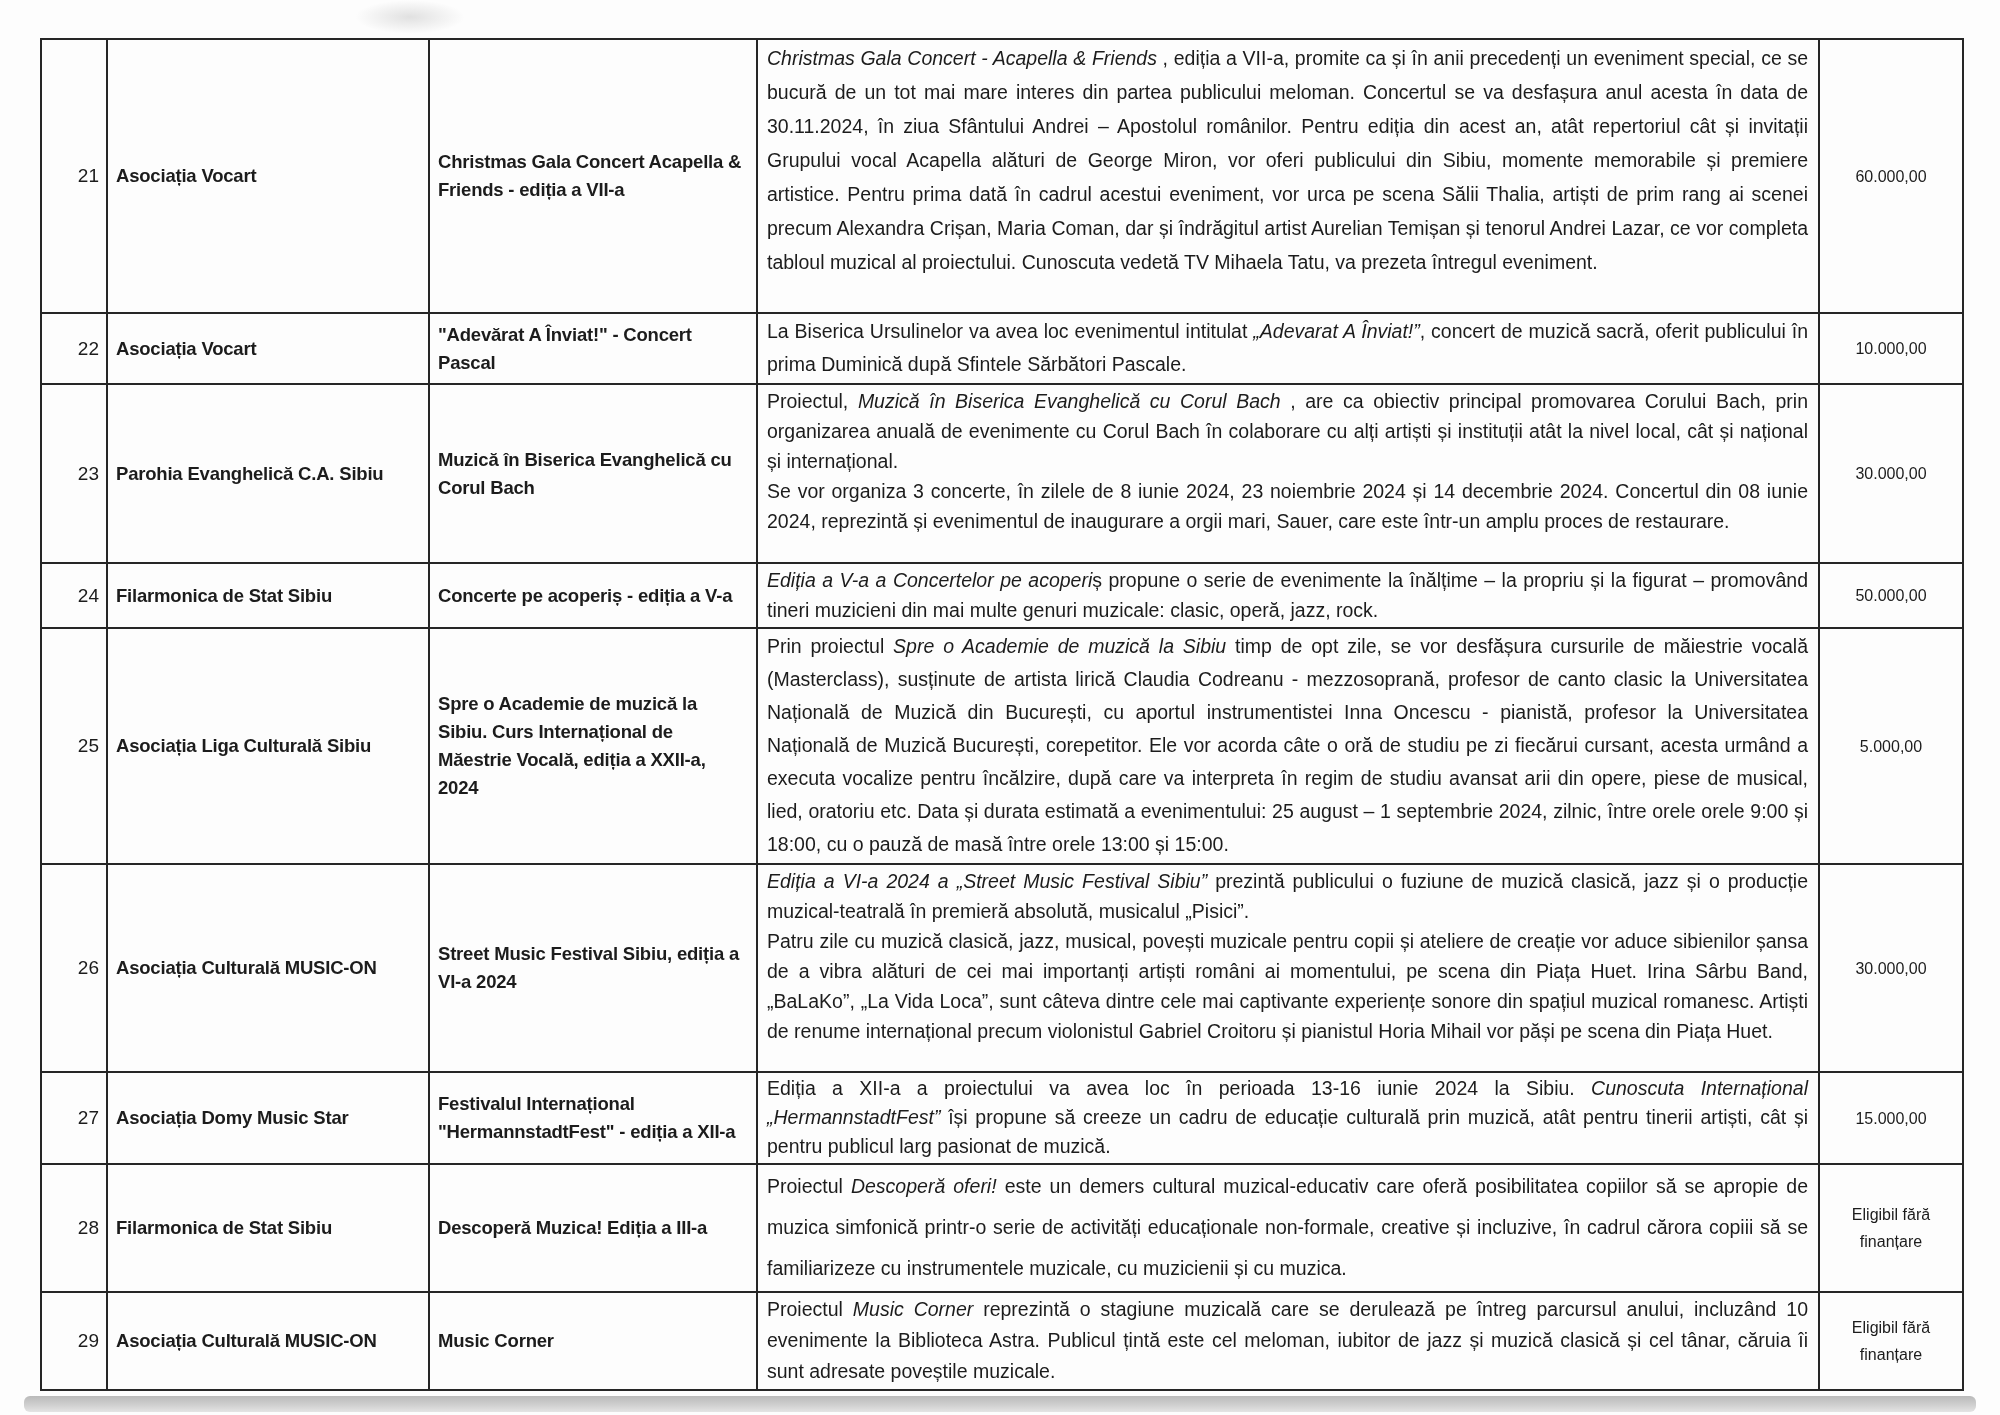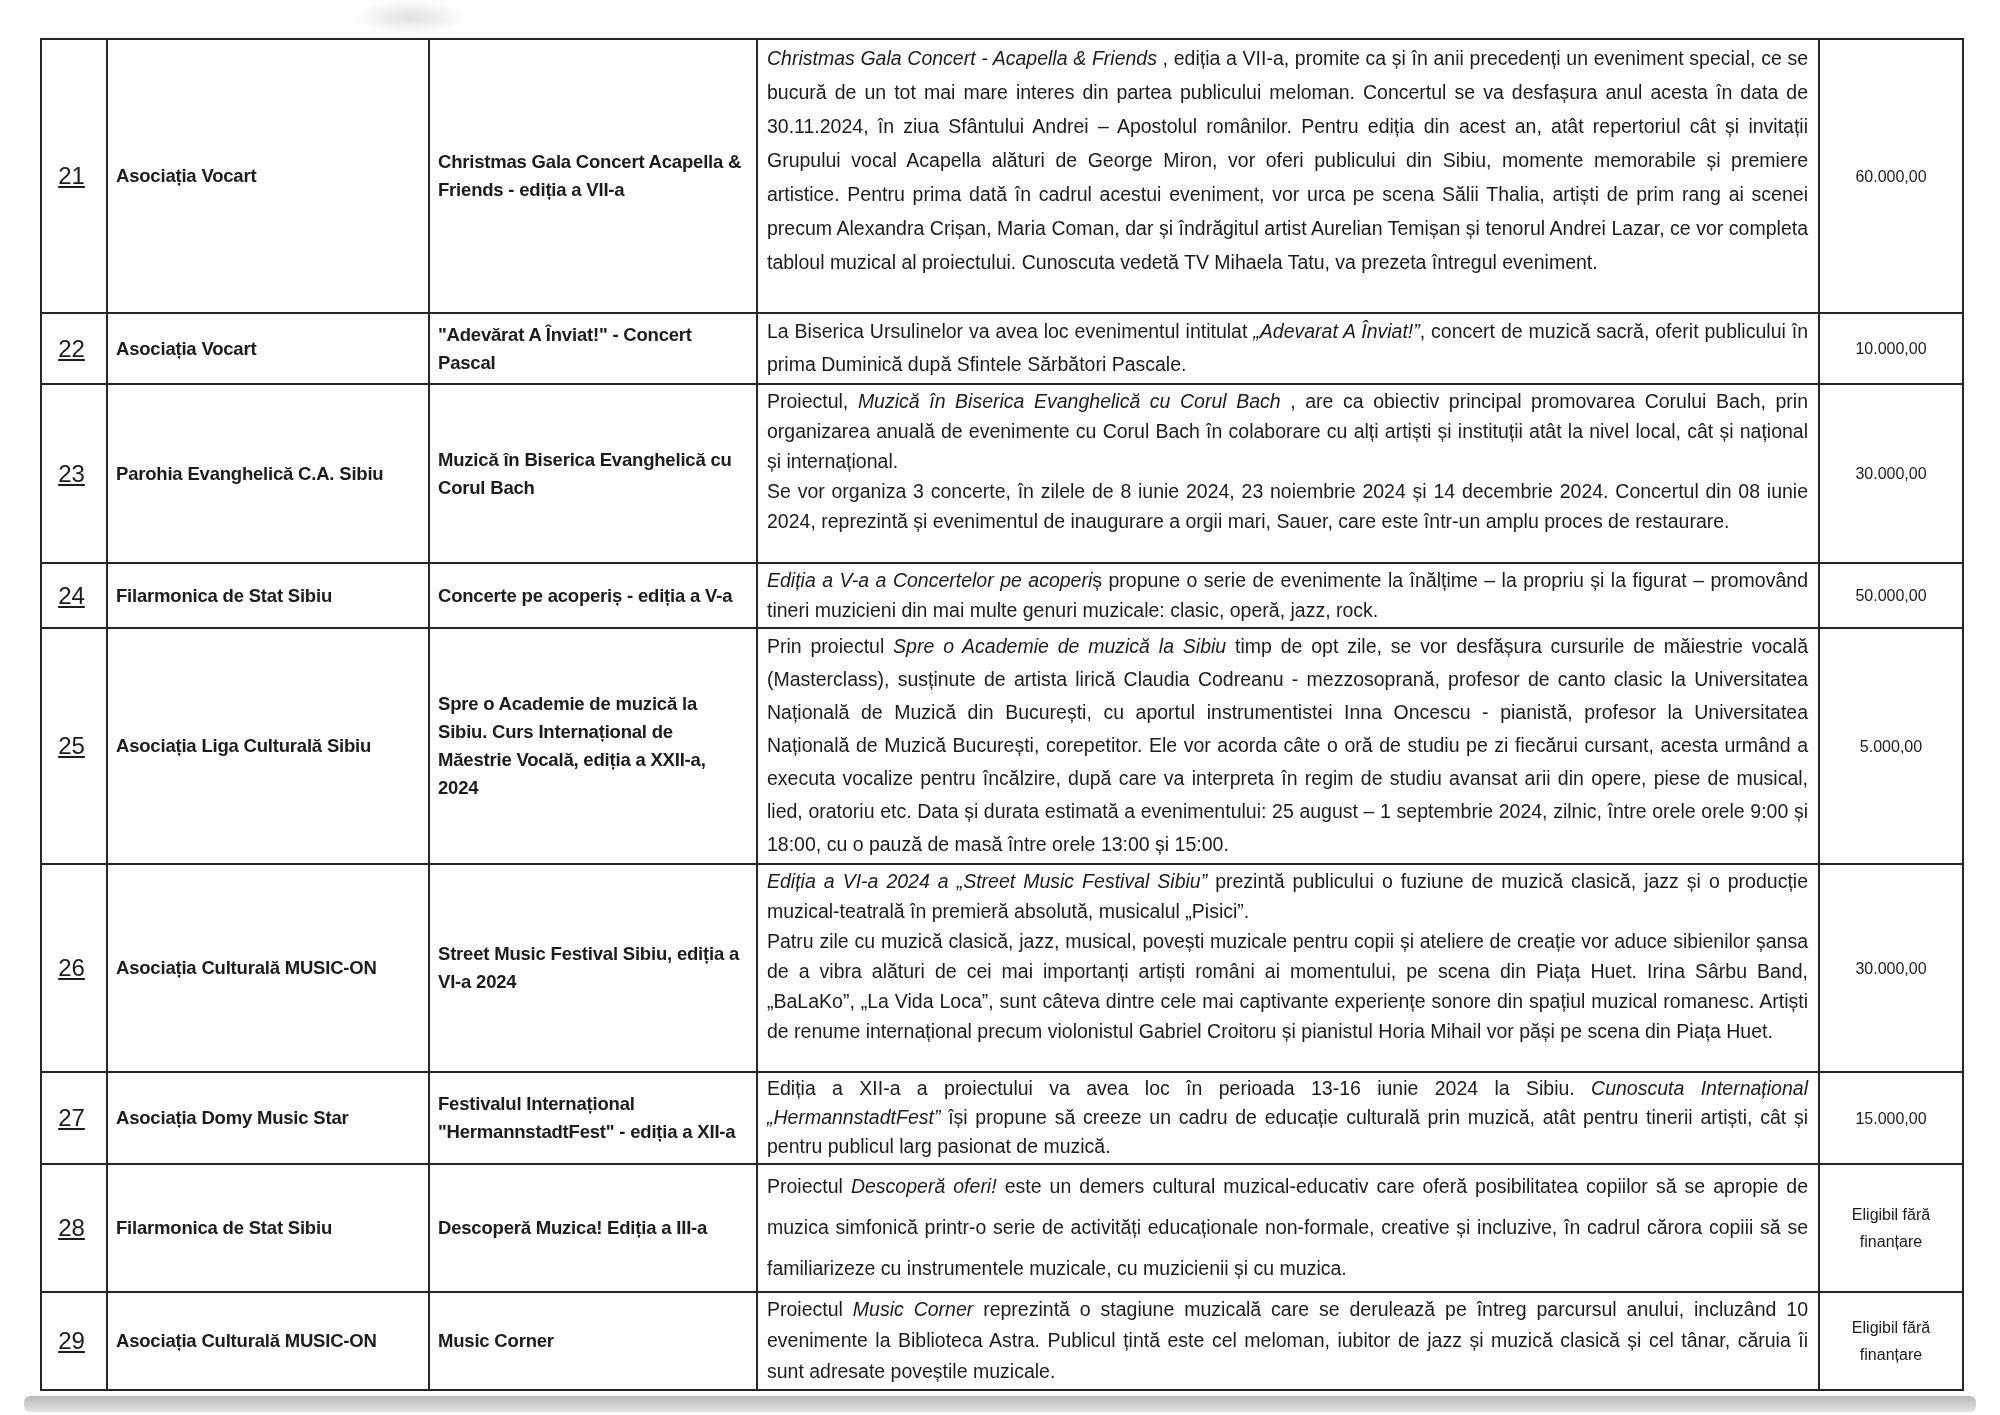--- a/index.html
+++ b/index.html
@@ -31,25 +31,24 @@
     top: 38px;
     width: 1922px;
     border-collapse: collapse;
     table-layout: fixed;
   }
   table.grant-table td {
     border: 2px solid #262626;
     overflow: hidden;
   }
   td.num {
-    text-align: center;
+    text-align: right;
     vertical-align: middle;
     padding: 0 7px 0 2px;
-    font-size: 24px;
-    text-decoration: underline;
+    font-size: 19px;
   }
   td.org, td.title {
     font-weight: bold;
     font-size: 18.5px;
     letter-spacing: -0.2px;
     line-height: 28px;
     vertical-align: middle;
     padding: 2px 6px 2px 8px;
   }
   td.desc {

